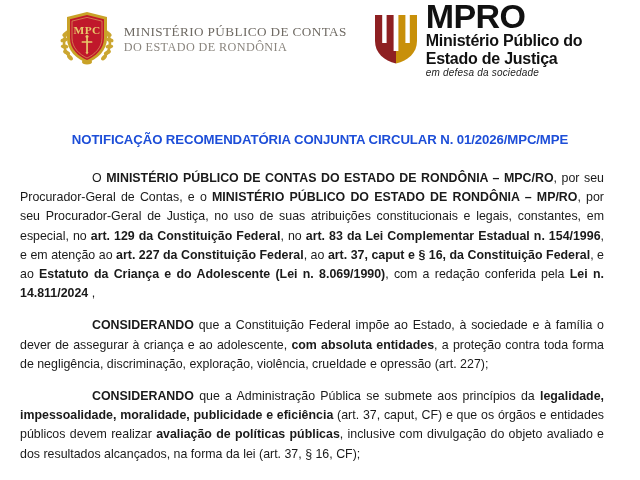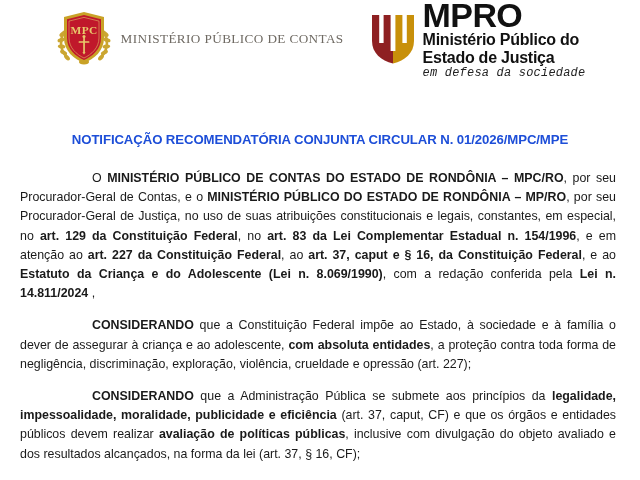--- a/index.html
+++ b/index.html
@@ -79,23 +79,23 @@
     white-space: nowrap;
   }
   .mpro-words .sub {
     font-size: 16px;
     font-weight: bold;
     line-height: 1.08;
     letter-spacing: -0.25px;
     white-space: nowrap;
   }
   .mpro-words .tag {
-    font-family: Liberation Mono, monospace;
+    font-family: Liberation Sans, sans-serif;
     font-style: italic;
-    font-size: 12px;
+    font-size: 10px;
     color: #222;
     letter-spacing: 0.2px;
     margin-top: 1px;
     white-space: nowrap;
   }
 
   
   .doc-title {
     margin: 54px 20px 0 20px;
     text-align: center;
@@ -109,21 +109,21 @@
   
   .doc-body {
     margin: 0 20px;
     padding-top: 22px;
     font-size: 12.4px;
     line-height: 19.2px;
     text-align: justify;
     color: #1a1a1a;
   }
   .para {
-    margin: 0 4px 13px 0;
+    margin: 0 16px 13px 0;
     text-indent: 72px;
     text-align: justify;
     text-justify: inter-word;
   }
   .para b { font-weight: bold; }
 </style>
 </head>
 <body>
 
 <div class="letterhead">
@@ -163,20 +163,21 @@
         <g fill="#E8C96B">
           <rect x="28.2" y="29" width="1.7" height="16" rx="0.6"></rect>
           <rect x="23.6" y="33.2" width="10.8" height="1.6" rx="0.6"></rect>
           <circle cx="29" cy="28.4" r="1.5"></circle>
           <path d="M29 46.6 L27.4 44.2 L30.6 44.2 Z"></path>
         </g>
       </svg>
     </div>
     <div class="mpc-words">
       <div class="l1">MINISTÉRIO PÚBLICO DE CONTAS</div>
+      <div class="l2">DO ESTADO DE RONDÔNIA</div>
     </div>
   </div>
 
   <div class="brand-gap"></div>
 
   <div class="brand-group">
     <div class="mpro-emblem">
       <svg viewBox="0 0 46 52" width="46" height="52" aria-hidden="true">
         <defs>
           <clipPath id="mproShield">

